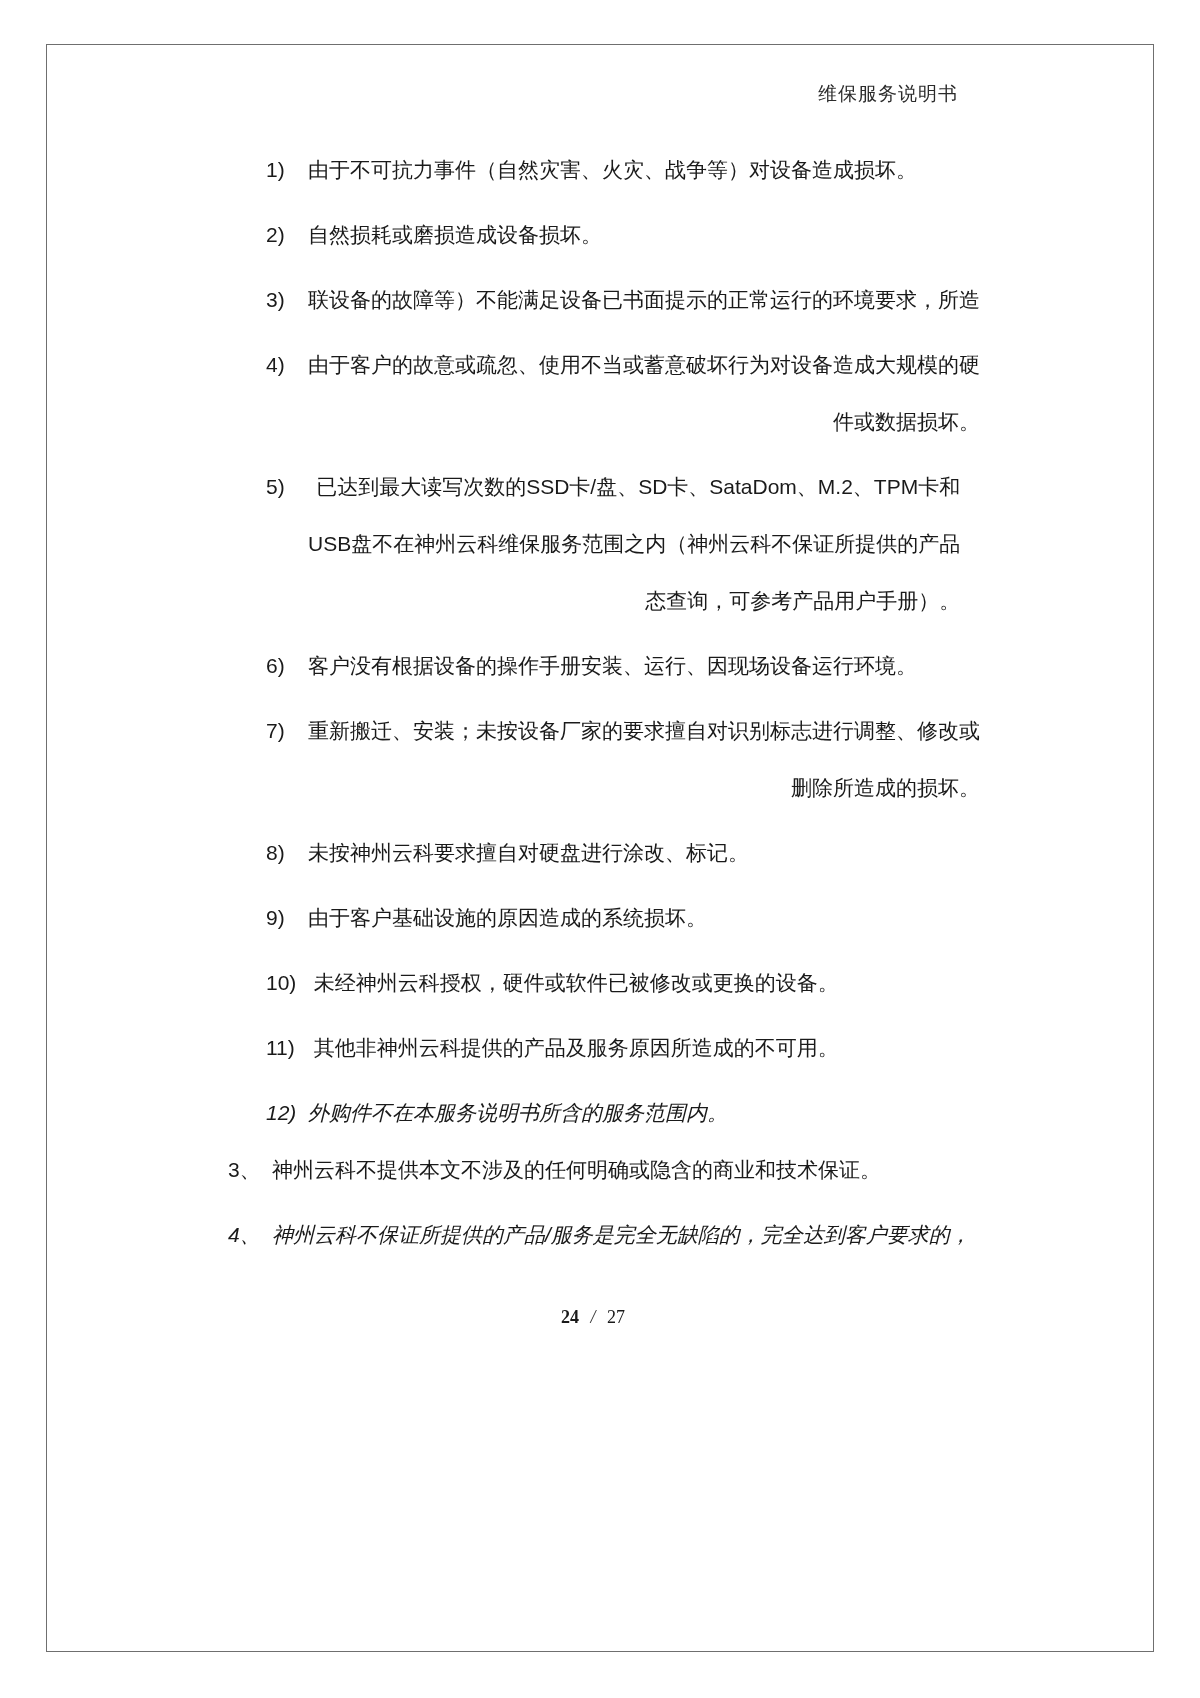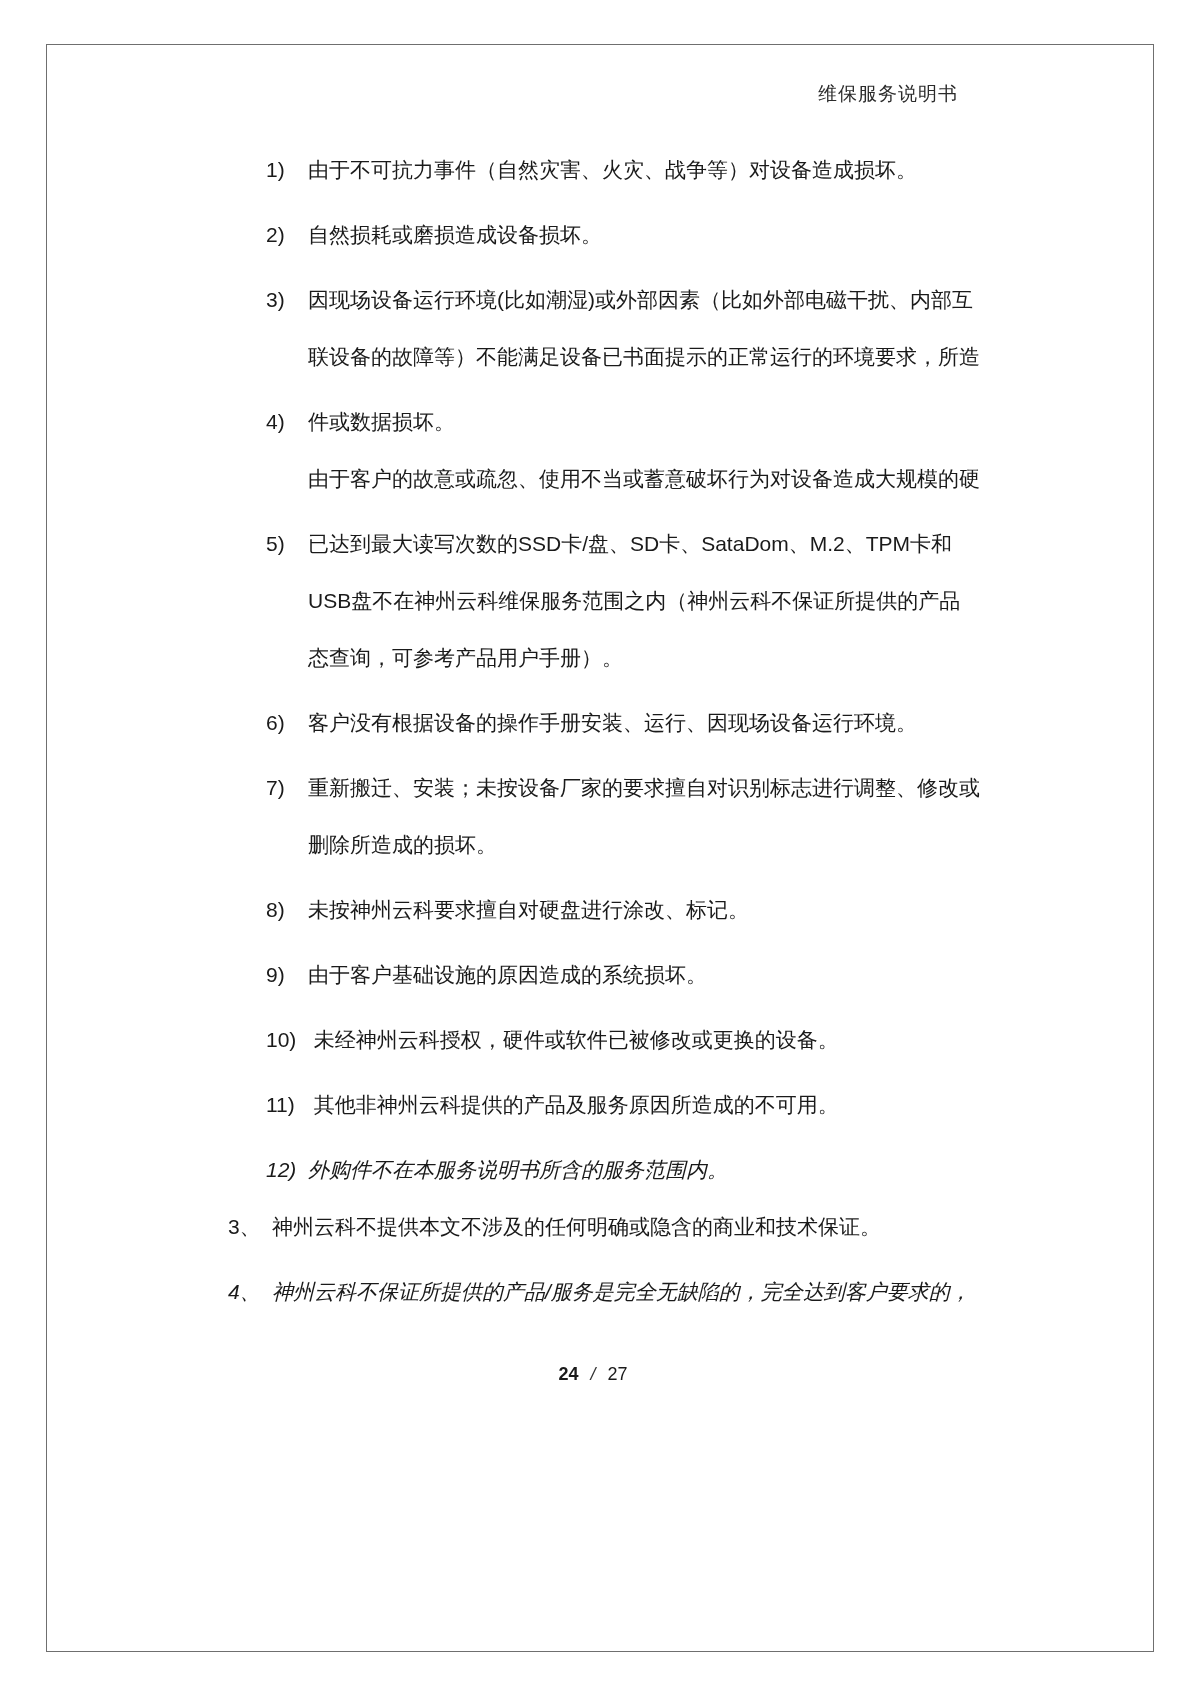--- a/index.html
+++ b/index.html
@@ -56,40 +56,41 @@
   }
   .num {
     flex: none;
     height: 57px;
     line-height: 57px;
     font-size: 21px;
     white-space: pre;
   }
   .lines {
     flex: none;
+    text-align: right;
   }
   .line {
     height: 57px;
     line-height: 57px;
     font-size: 21px;
     white-space: pre;
   }
   .inner-list {
     margin-left: 38px;
   }
   .inner-list .num {
     width: 42px;
   }
   .outer-item .num {
     width: 44px;
   }
   .doc-footer {
     margin-top: 42px;
     text-align: center;
-    font-family: Liberation Sans, sans-serif;
+    font-family: Liberation Serif, serif;
     font-size: 18px;
     line-height: 24px;
     color: #1a1a1a;
   }
   .pg-cur {
     font-weight: bold;
   }
   .pg-sep {
     margin: 0 7px;
     font-style: italic;
@@ -119,30 +120,29 @@
         <div class="item">
           <span class="num">2)</span>
           <div class="lines">
             <div class="line">自然损耗或磨损造成设备损坏。</div>
           </div>
         </div>
 
         <div class="item">
           <span class="num">3)</span>
           <div class="lines">
-            <div class="line">因现场设备运行环境(比如潮湿)或外部因素（比如外部电磁干扰、内部互</div>
             <div class="line">联设备的故障等）不能满足设备已书面提示的正常运行的环境要求，所造</div>
           </div>
         </div>
 
         <div class="item">
           <span class="num">4)</span>
           <div class="lines">
+            <div class="line">由于客户的故意或疏忽、使用不当或蓄意破坏行为对设备造成大规模的硬</div>
             <div class="line">件或数据损坏。</div>
-            <div class="line">由于客户的故意或疏忽、使用不当或蓄意破坏行为对设备造成大规模的硬</div>
           </div>
         </div>
 
         <div class="item">
           <span class="num">5)</span>
           <div class="lines">
             <div class="line">已达到最大读写次数的SSD卡/盘、SD卡、SataDom、M.2、TPM卡和</div>
             <div class="line">USB盘不在神州云科维保服务范围之内（神州云科不保证所提供的产品</div>
             <div class="line">态查询，可参考产品用户手册）。</div>
           </div>

